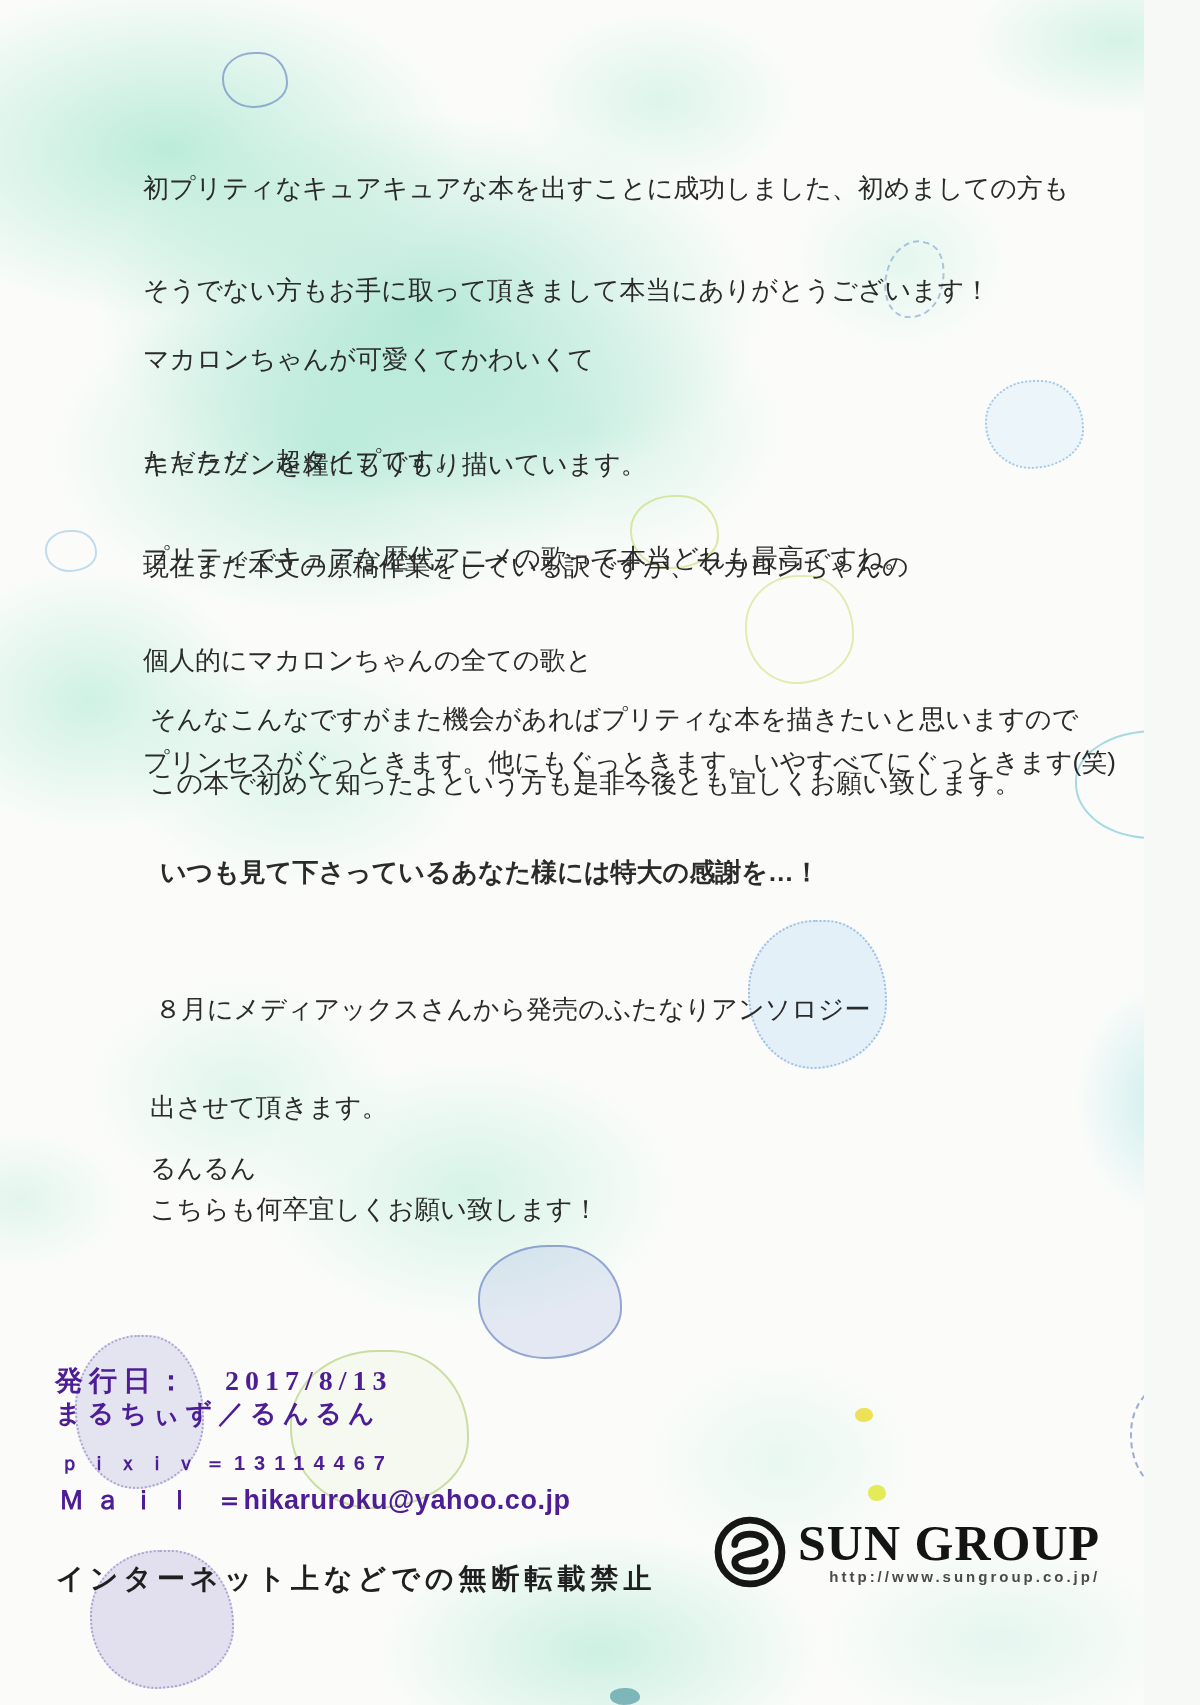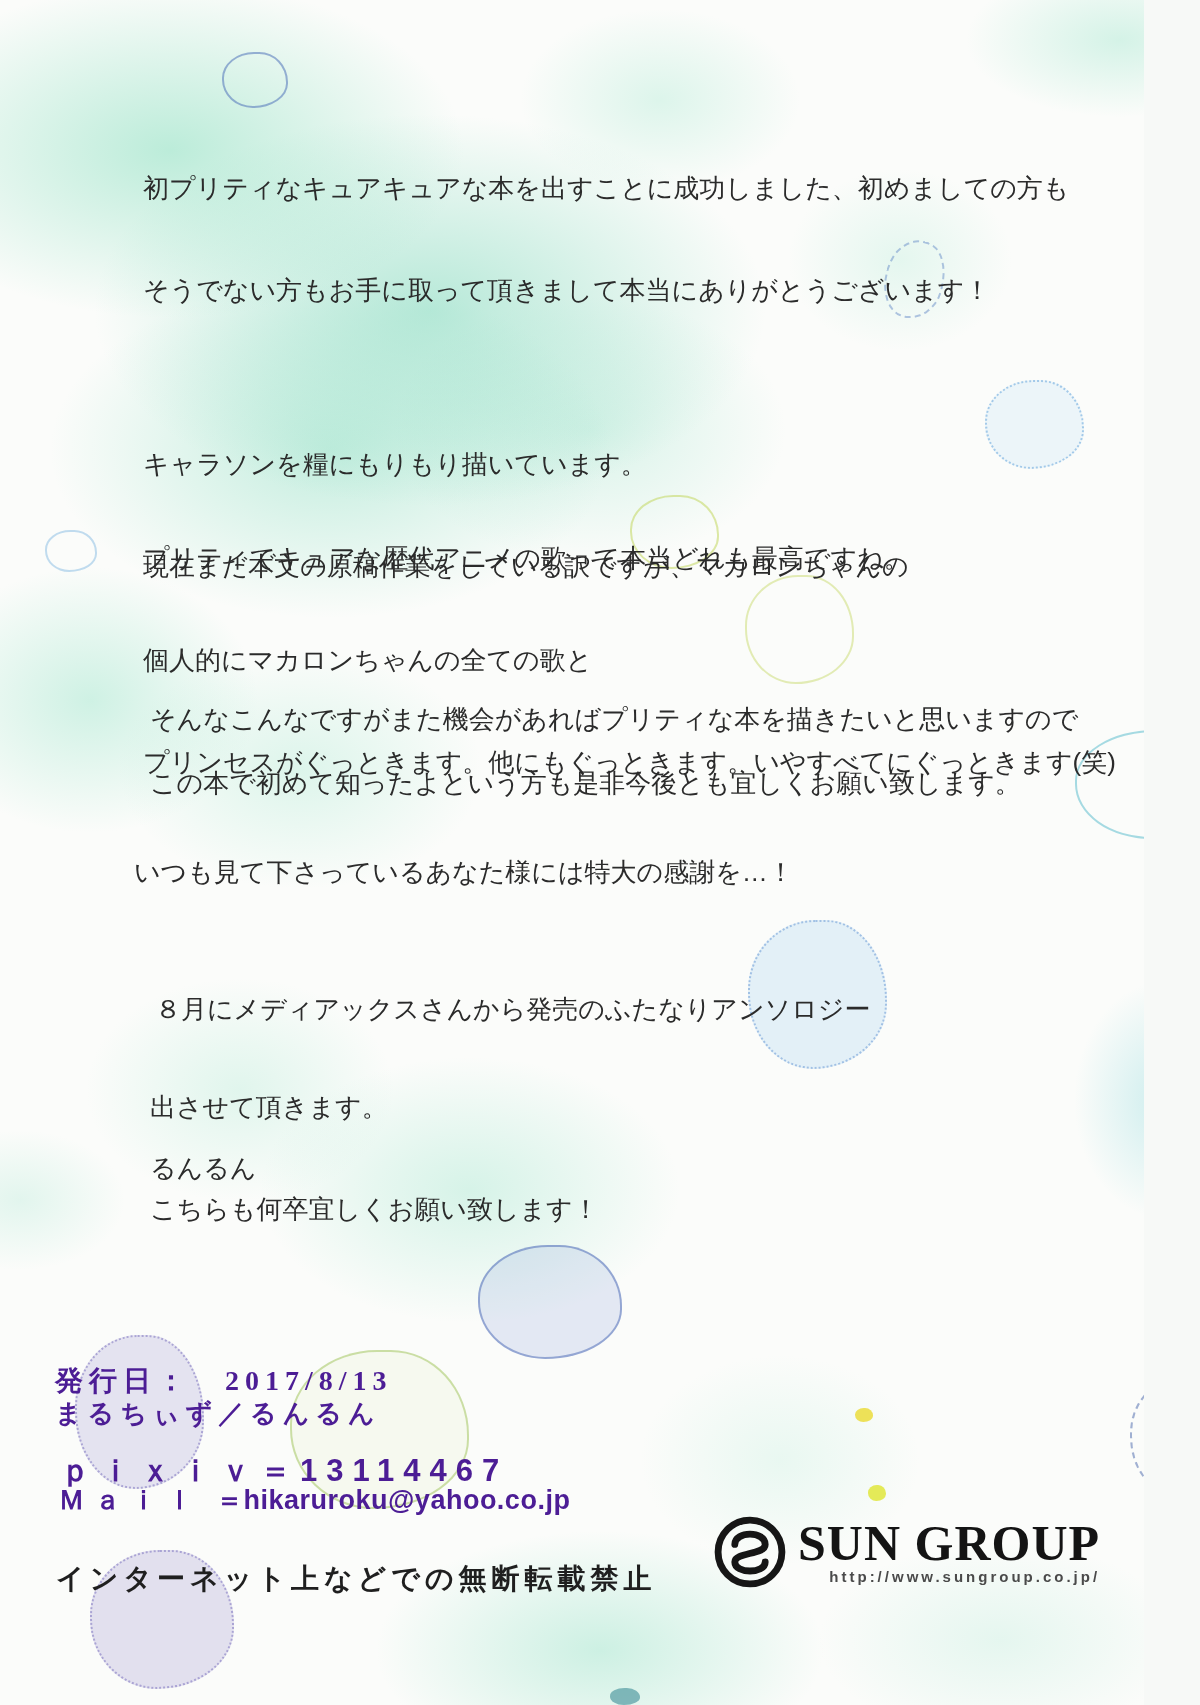--- a/index.html
+++ b/index.html
@@ -35,21 +35,21 @@
       radial-gradient(ellipse 150px 100px at 20px 1200px,  rgba(150,225,200,0.25), rgba(150,225,200,0) 70%);
   }
   .blob{position:absolute;border-radius:50% 45% 55% 48% / 48% 55% 45% 52%;pointer-events:none;}
   
   .para{position:absolute;color:#2b2b2b;font-size:26px;line-height:34px;white-space:pre;}
   .sig{position:absolute;color:#2b2b2b;font-size:26px;text-align:right;}
   .colo{position:absolute;color:#4c1d95;white-space:pre;}
   .serifline{font-family:"Liberation Serif","DejaVu Serif",serif;font-weight:bold;}
   .date-line{left:55px;top:1362px;font-size:28px;letter-spacing:6px;}
   .circle-line{left:55px;top:1396px;font-size:26px;letter-spacing:6px;}
-  .pixiv-line{left:60px;top:1450px;font-size:31px;letter-spacing:9px;font-weight:bold;}
+  .pixiv-line{left:60px;top:1450px;font-size:20px;letter-spacing:9px;font-weight:bold;}
   .mail-line{left:58px;top:1482px;font-size:27px;font-weight:bold;}
   .mail-label{letter-spacing:9px;}
   .mail-value{letter-spacing:0.5px;margin-left:14px;}
   .notice-line{left:56px;top:1560px;font-size:28px;letter-spacing:5px;color:#1f1f1f;}
   
   .logo{position:absolute;left:712px;top:1514px;display:flex;align-items:center;}
   .logo-mark{width:76px;height:76px;flex:0 0 auto;}
   .logo-text{margin-left:10px;text-align:right;}
   .logo-name{
     font-family:"Liberation Serif","DejaVu Serif",serif;
@@ -85,41 +85,45 @@
   <div class="blob" style="left:868px;top:1485px;width:18px;height:16px;background:rgba(225,230,60,0.85);"></div>
   <div class="blob" style="left:610px;top:1688px;width:30px;height:17px;background:rgba(60,140,150,0.6);"></div>
   <div class="blob" style="left:1160px;top:1640px;width:70px;height:60px;border:2px dashed rgba(110,190,210,0.5);"></div>
   <div class="blob" style="left:1150px;top:240px;width:60px;height:80px;border:2px dashed rgba(100,150,210,0.4);"></div>
 
   <div class="para" style="left:143px;top:103px;">
     <div class="line">初プリティなキュアキュアな本を出すことに成功しました、初めましての方も</div>
     <div class="line">そうでない方もお手に取って頂きまして本当にありがとうございます！</div>
   </div>
 
+  <div class="para" style="left:143px;top:274px;">
+    <div class="line">マカロンちゃんが可愛くてかわいくて</div>
+    <div class="line">ただただ　超タイプです。</div>
+  </div>
 
   <div class="para" style="left:143px;top:379px;">
     <div class="line">キャラソンを糧にもりもり描いています。</div>
     <div class="line">現在まだ本文の原稿作業をしている訳ですが、マカロンちゃんの</div>
   </div>
 
   <div class="para" style="left:143px;top:473px;">
     <div class="line">プリティでキュアな歴代アニメの歌って本当どれも最高ですね。</div>
     <div class="line">個人的にマカロンちゃんの全ての歌と</div>
     <div class="line">プリンセスがぐっときます。他にもぐっときます。いやすべてにぐっときます(笑)</div>
   </div>
 
   <div class="para" style="left:150px;top:634px;">
     <div class="line">そんなこんなですがまた機会があればプリティな本を描きたいと思いますので</div>
   </div>
 
   <div class="para" style="left:150px;top:698px;">
     <div class="line">この本で初めて知ったよという方も是非今後とも宜しくお願い致します。</div>
   </div>
 
-  <div class="para" style="left:134px;top:787px;">
+  <div class="para" style="left:160px;top:787px;font-weight:bold;">
     <div class="line">いつも見て下さっているあなた様には特大の感謝を…！</div>
   </div>
 
   <div class="para" style="left:155px;top:924px;">
     <div class="line">８月にメディアックスさんから発売のふたなりアンソロジー</div>
   </div>
 
   <div class="para" style="left:150px;top:1022px;">
     <div class="line">出させて頂きます。</div>
     <div class="line">こちらも何卒宜しくお願い致します！</div>

